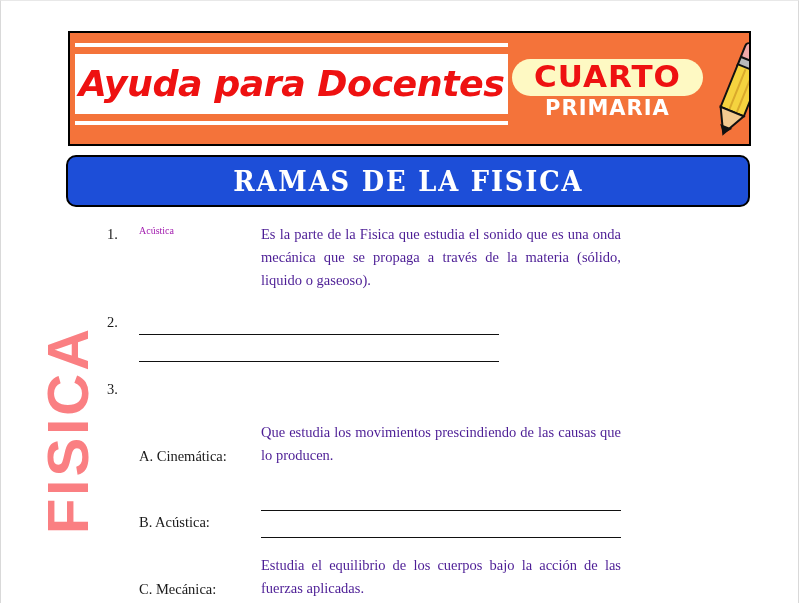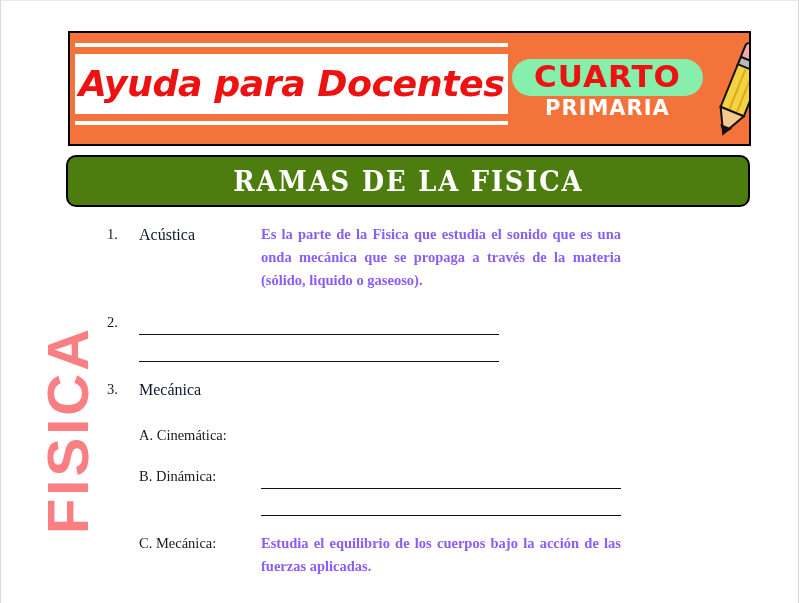--- a/index.html
+++ b/index.html
@@ -100,21 +100,21 @@
     position: relative;
     flex: 1 1 auto;
     display: flex;
     flex-direction: column;
     align-items: center;
     justify-content: center;
     padding-right: 78px;
     box-sizing: border-box;
   }
   .grade-pill {
-    background: #86efac;
+    background: #fef9c3;
     border-radius: 22px;
     padding: 2px 22px 4px 22px;
     line-height: 1;
     margin-bottom: 2px;
   }
   .grade-pill-text {
     font-family: "DejaVu Sans", sans-serif;
     font-weight: bold;
     font-size: 31px;
     color: #ee1111;
@@ -138,21 +138,21 @@
     height: 104px;
   }
 
   
   .title-banner {
     position: absolute;
     left: 65px;
     top: 154px;
     width: 684px;
     height: 52px;
-    background: #4d7c0f;
+    background: #1d4ed8;
     border: 2px solid #000000;
     border-radius: 10px;
     box-sizing: border-box;
     display: flex;
     align-items: center;
     justify-content: center;
   }
   .title-text {
     font-family: "DejaVu Serif", serif;
     font-weight: bold;
@@ -179,43 +179,43 @@
     width: 32px;
     flex: none;
     margin-left: 106px;
     font-size: 14.5px;
     color: #1a1a1a;
     line-height: 1.55;
   }
   .label-col {
     width: 122px;
     flex: none;
-    font-size: 16px;
-    color: #0f172a;
+    font-size: 10px;
+    color: #a21caf;
     line-height: 1.55;
     white-space: nowrap;
   }
   .sub-label-col {
     width: 122px;
     flex: none;
     margin-left: 138px;
     font-size: 14.5px;
     color: #1a1a1a;
     line-height: 1.55;
     white-space: nowrap;
+    margin-top: 24px;
   }
   .body-col {
     width: 360px;
     flex: none;
     font-size: 14.5px;
-    color: #8b5cf6;
+    color: #4c1d95;
     line-height: 1.58;
     text-align: justify;
     text-justify: inter-word;
-    font-weight: bold;
   }
   .body-col.lines {
     padding-top: 2px;
   }
   .ans-line {
     border-bottom: 1.5px solid #111111;
     height: 21px;
   }
   .ans-line + .ans-line {
     margin-top: 5px;
@@ -284,33 +284,33 @@
       <div class="body-col lines">
         <div class="ans-line"></div>
         <div class="ans-line"></div>
       </div>
     </div>
 
     <div class="spacer-sm"></div>
 
     <div class="row">
       <div class="num-col">3.</div>
-      <div class="label-col">Mecánica</div>
     </div>
 
     <div class="spacer-lg"></div>
 
     <div class="row">
       <div class="sub-label-col">A. Cinemática:</div>
+      <div class="body-col">Que estudia los movimientos prescindiendo de las causas que lo producen.</div>
     </div>
 
     <div class="spacer-md"></div>
 
     <div class="row">
-      <div class="sub-label-col">B. Dinámica:</div>
+      <div class="sub-label-col">B. Acústica:</div>
       <div class="body-col lines">
         <div class="ans-line"></div>
         <div class="ans-line"></div>
       </div>
     </div>
 
     <div class="spacer-sm"></div>
 
     <div class="row">
       <div class="sub-label-col">C. Mecánica:</div>

